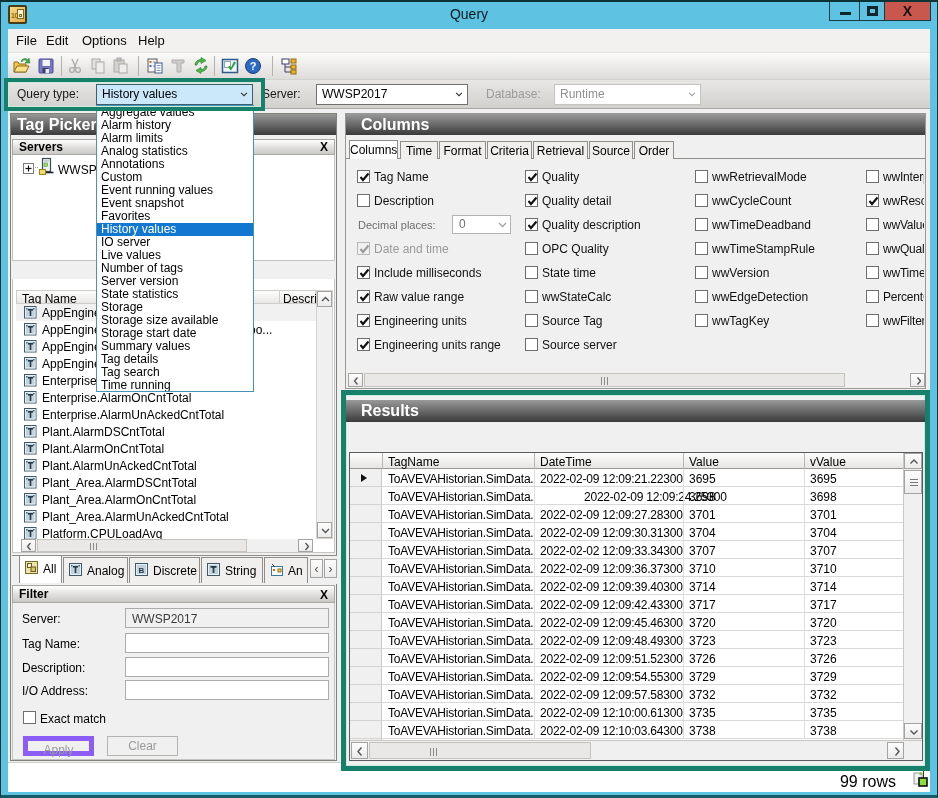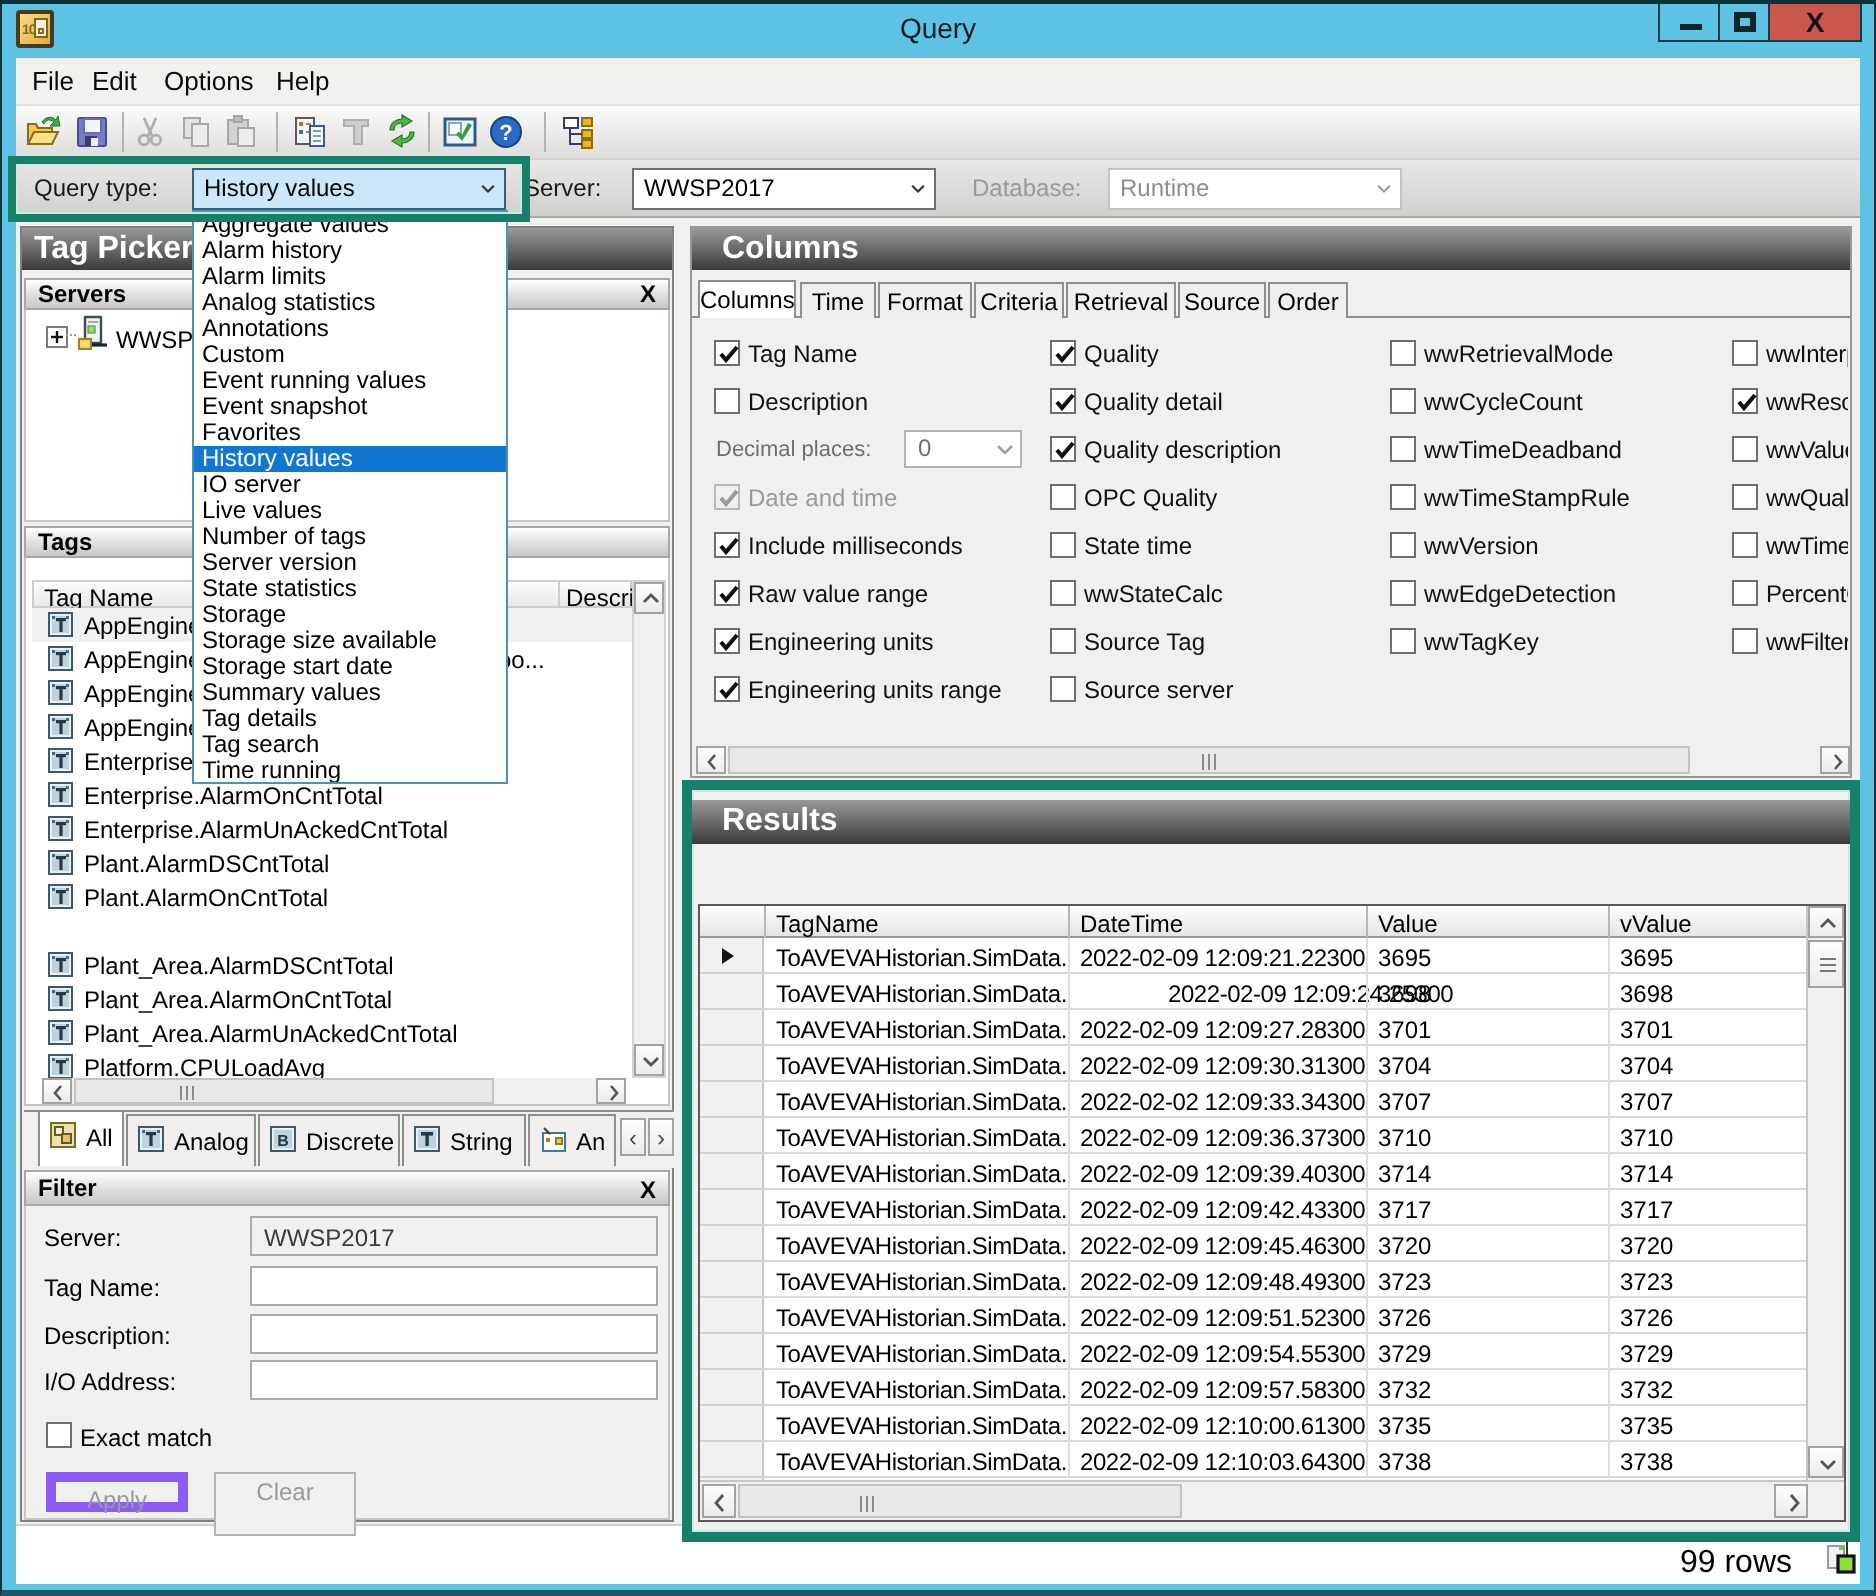--- a/index.html
+++ b/index.html
@@ -207,21 +207,20 @@
       <rect x="5.5" y="1.5" width="8" height="13" fill="#eef2f2" stroke="#3c4a54" stroke-width="1.2"></rect>
       <line x1="7" y1="4" x2="12" y2="4" stroke="#9ab0ba"></line>
       <rect x="7" y="6" width="3.5" height="3.5" fill="#97db64" stroke="#5a9a3a" stroke-width="0.6"></rect>
       <path d="M2 15.5 L16.5 15.5" stroke="#1a242a" stroke-width="1.6"></path>
       <path d="M5 15 L5.8 13 L7.5 13" stroke="#1a242a" fill="none"></path>
       <rect x="2.5" y="12.5" width="6" height="5" fill="#f6dc6c" stroke="#9a8524" stroke-width="1.1"></rect>
     </svg>
     <div class="abs" style="left:45px;top:8px;font-size:12px;">WWSP2017</div>
   </div>
 
-  <div class="abs hlite" style="left:1px;top:149px;width:323px;height:16px;">Tags</div>
   <div class="abs" style="left:1px;top:165px;width:323px;height:274px;background:#fff;border:1px solid #c6c4c2;border-top:none;" id="tagsbox">
 
     <div class="abs" style="left:3px;top:11px;width:300px;height:14px;background:linear-gradient(#fdfdfd,#e8e7e5);border:1px solid #cfcdca;"></div>
     <div class="abs" style="left:9px;top:13px;font-size:12px;">Tag Name</div>
     <div class="abs" style="left:266px;top:11px;width:1px;height:14px;background:#cfcdca;"></div>
     <div class="abs" style="left:270px;top:13px;font-size:12px;">Descri</div>
     <div class="abs" id="tagrows" style="left:3px;top:25px;width:300px;height:235px;overflow:hidden;">
         <div class="abs" style="left:0;top:0px;width:300px;height:17px;background:#f1f1f1;">
           <svg width="13" height="13" viewBox="0 0 13 13" style="position:absolute;left:8px;top:2px;">
             <rect x="0.5" y="0.5" width="11.5" height="11.5" fill="#dde6ec" stroke="#3e5a6a"></rect>
@@ -314,20 +313,31 @@
         <div class="abs" style="left:0;top:136px;width:300px;height:17px;">
           <svg width="13" height="13" viewBox="0 0 13 13" style="position:absolute;left:8px;top:2px;">
             <rect x="0.5" y="0.5" width="11.5" height="11.5" fill="#dde6ec" stroke="#3e5a6a"></rect>
             <rect x="1.5" y="1.5" width="9.5" height="9.5" fill="#c2d2dc" stroke="#eef4f8" stroke-width="0.8"></rect>
             <rect x="4" y="3" width="5" height="1.6" fill="#223a4a"></rect>
             <rect x="5.7" y="3" width="1.6" height="7" fill="#223a4a"></rect>
             <rect x="2" y="2" width="1.5" height="1.5" fill="#4a6a7a"></rect>
             <rect x="9" y="2" width="1.5" height="1.5" fill="#4a6a7a"></rect>
           </svg>
           <span style="position:absolute;left:26px;top:2px;white-space:nowrap;">Plant.AlarmOnCntTotal</span>
+        </div>
+        <div class="abs" style="left:0;top:153px;width:300px;height:17px;">
+          <svg width="13" height="13" viewBox="0 0 13 13" style="position:absolute;left:8px;top:2px;">
+            <rect x="0.5" y="0.5" width="11.5" height="11.5" fill="#dde6ec" stroke="#3e5a6a"></rect>
+            <rect x="1.5" y="1.5" width="9.5" height="9.5" fill="#c2d2dc" stroke="#eef4f8" stroke-width="0.8"></rect>
+            <rect x="4" y="3" width="5" height="1.6" fill="#223a4a"></rect>
+            <rect x="5.7" y="3" width="1.6" height="7" fill="#223a4a"></rect>
+            <rect x="2" y="2" width="1.5" height="1.5" fill="#4a6a7a"></rect>
+            <rect x="9" y="2" width="1.5" height="1.5" fill="#4a6a7a"></rect>
+          </svg>
+          <span style="position:absolute;left:26px;top:2px;white-space:nowrap;">Plant.AlarmUnAckedCntTotal</span>
         </div>
         <div class="abs" style="left:0;top:170px;width:300px;height:17px;">
           <svg width="13" height="13" viewBox="0 0 13 13" style="position:absolute;left:8px;top:2px;">
             <rect x="0.5" y="0.5" width="11.5" height="11.5" fill="#dde6ec" stroke="#3e5a6a"></rect>
             <rect x="1.5" y="1.5" width="9.5" height="9.5" fill="#c2d2dc" stroke="#eef4f8" stroke-width="0.8"></rect>
             <rect x="4" y="3" width="5" height="1.6" fill="#223a4a"></rect>
             <rect x="5.7" y="3" width="1.6" height="7" fill="#223a4a"></rect>
             <rect x="2" y="2" width="1.5" height="1.5" fill="#4a6a7a"></rect>
             <rect x="9" y="2" width="1.5" height="1.5" fill="#4a6a7a"></rect>
           </svg>
@@ -448,21 +458,21 @@
     <div class="abs input" style="left:112px;top:5px;width:204px;background:#f0f0f0;"><span style="position:relative;left:6px;top:3px;color:#3a3a3a;">WWSP2017</span></div>
     <div class="abs" style="left:9px;top:34px;">Tag Name:</div>
     <div class="abs input" style="left:112px;top:30px;width:204px;"></div>
     <div class="abs" style="left:9px;top:58px;">Description:</div>
     <div class="abs input" style="left:112px;top:54px;width:204px;"></div>
     <div class="abs" style="left:9px;top:81px;">I/O Address:</div>
     <div class="abs input" style="left:112px;top:77px;width:204px;"></div>
     <div class="abs cb" style="left:10px;top:108px;"></div>
     <div class="abs" style="left:27px;top:109px;">Exact match</div>
     <div class="abs" style="left:10px;top:133px;width:71px;height:20px;background:#f0f0f0;border:5px solid #8b5cf6;text-align:center;line-height:19px;color:#9a9a9a;">Apply</div>
-    <div class="abs" style="left:94px;top:133px;width:71px;height:32px;background:#f0f0f0;border:1px solid #b5b3b0;text-align:center;line-height:19px;color:#9a9a9a;">Clear</div>
+    <div class="abs" style="left:94px;top:133px;width:71px;height:20px;background:#f0f0f0;border:1px solid #b5b3b0;text-align:center;line-height:19px;color:#9a9a9a;">Clear</div>
   </div>
 </div>
 
 <div class="abs" style="left:345px;top:113px;width:581px;height:276px;border:1px solid #9a9894;background:#f0f0f0;">
   <div class="abs hdark" style="left:0;top:0;width:579px;height:21px;padding-left:15px;">Columns</div>
 
   <div class="abs" id="coltabs" style="left:0;top:26px;width:574px;height:19px;">
       <div class="abs tab tab-active" style="left:3px;top:0px;width:49px;height:19px;line-height:19px;z-index:2;">Columns</div>
       <div class="abs tab" style="left:54px;top:1px;width:38px;height:18px;line-height:18px;z-index:1;">Time</div>
       <div class="abs tab" style="left:93px;top:1px;width:47px;height:18px;line-height:18px;z-index:1;">Format</div>

